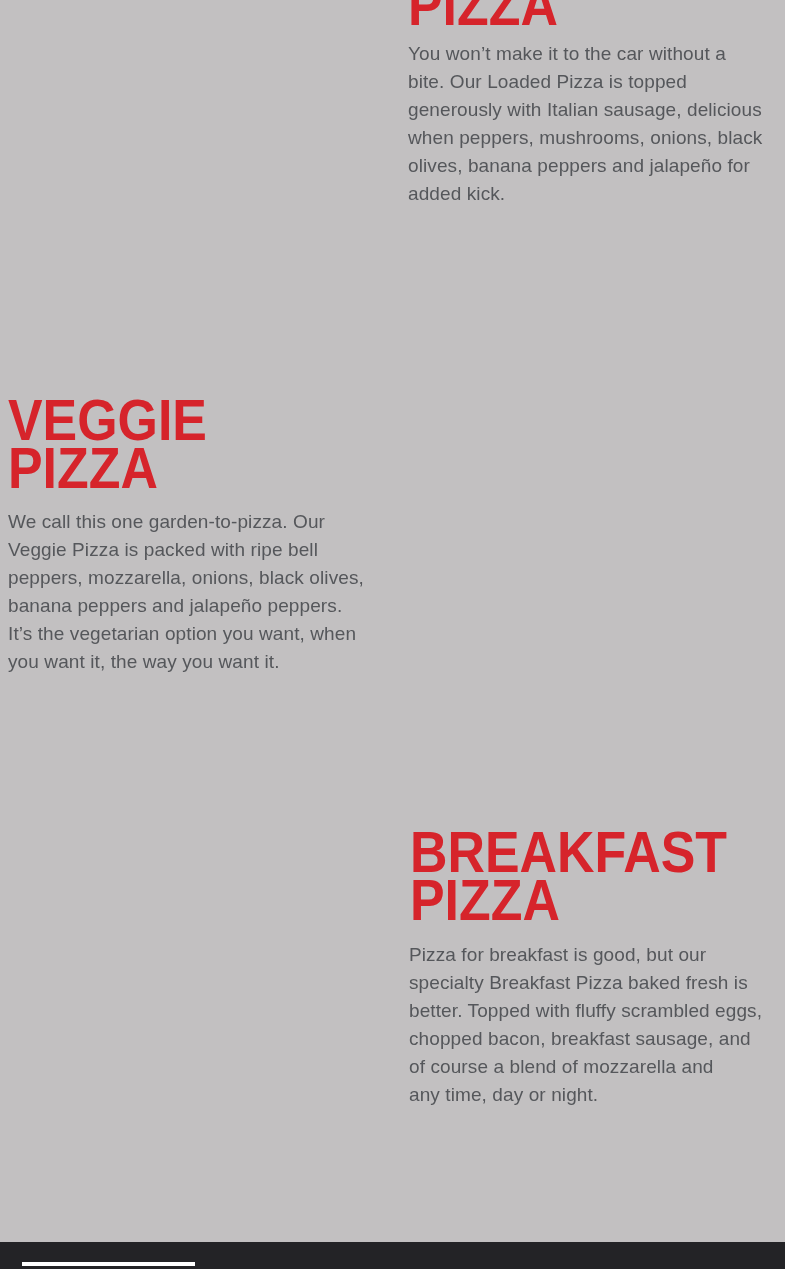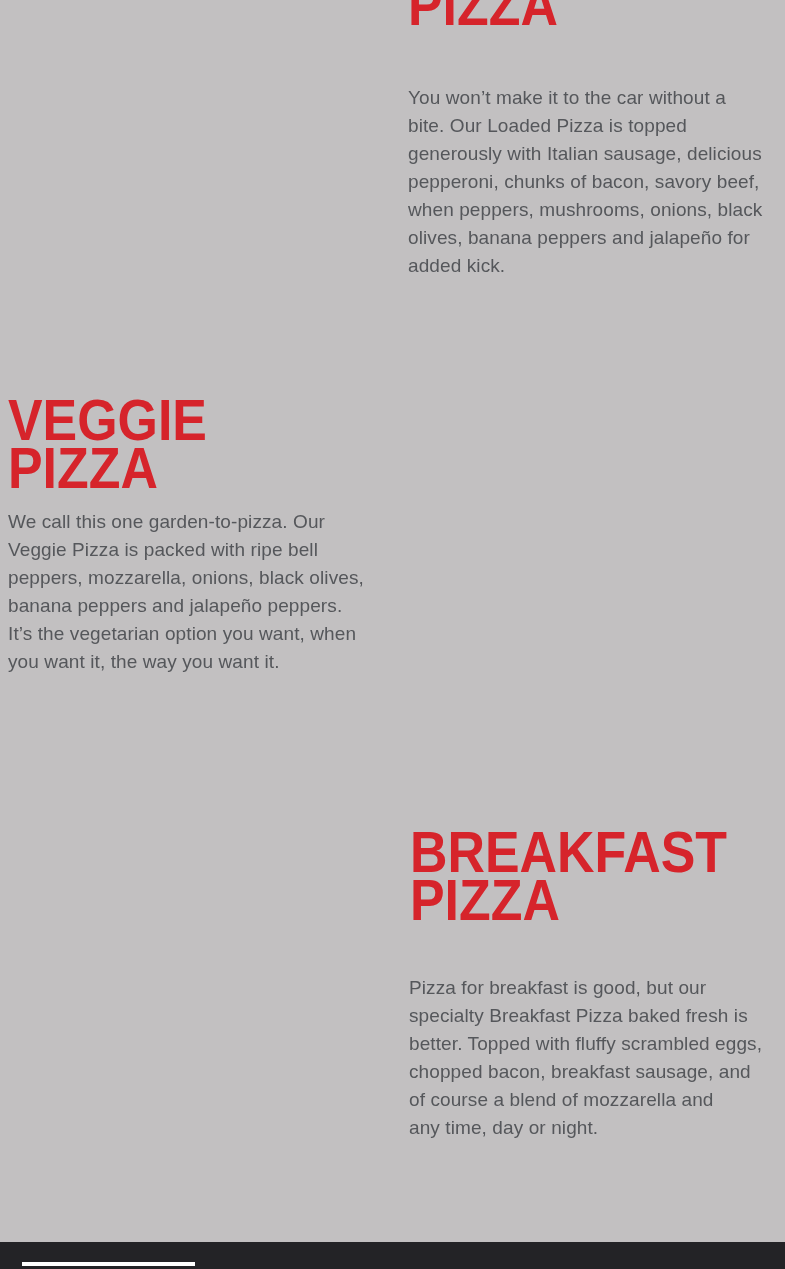--- a/index.html
+++ b/index.html
@@ -27,25 +27,25 @@
   }
   .section-desc {
     position: absolute;
     font-size: 19px;
     line-height: 28px;
     letter-spacing: 0.1px;
     color: #55575b;
   }
   .section-desc .line, .section-title .line { white-space: nowrap; }
   #title-loaded    { left: 408px; top: -19px; }
-  #desc-loaded     { left: 408px; top: 40px; margin-top: 44px;  }
+  #desc-loaded     { left: 408px; top: 40px;  }
   #title-veggie    { left: 8px;   top: 396px; }
   #desc-veggie     { left: 8px;   top: 508px; }
   #title-breakfast { left: 410px; top: 828px; }
-  #desc-breakfast  { left: 409px; top: 974px; }
+  #desc-breakfast  { left: 409px; top: 941px; }
   .footer {
     position: absolute;
     left: 0; top: 1242px;
     width: 785px; height: 27px;
     background: #232326;
   }
   .footer-divider {
     position: absolute;
     left: 22px; top: 20px;
     width: 173px; height: 4px;
@@ -58,21 +58,20 @@
 <div class="page">
 
   <section class="section">
     <h2 class="section-title" id="title-loaded">
         <div class="line">PIZZA</div>
       </h2>
     <div class="section-desc" id="desc-loaded">
         <div class="line">You won’t make it to the car without a</div>
         <div class="line">bite. Our Loaded Pizza is topped</div>
         <div class="line">generously with Italian sausage, delicious</div>
-        <div class="line">pepperoni, chunks of bacon, savory beef,</div>
         <div class="line">when peppers, mushrooms, onions, black</div>
         <div class="line">olives, banana peppers and jalapeño for</div>
         <div class="line">added kick.</div>
       </div>
   </section>
 
   <section class="section">
     <h2 class="section-title" id="title-veggie">
         <div class="line">VEGGIE</div>
         <div class="line">PIZZA</div>

